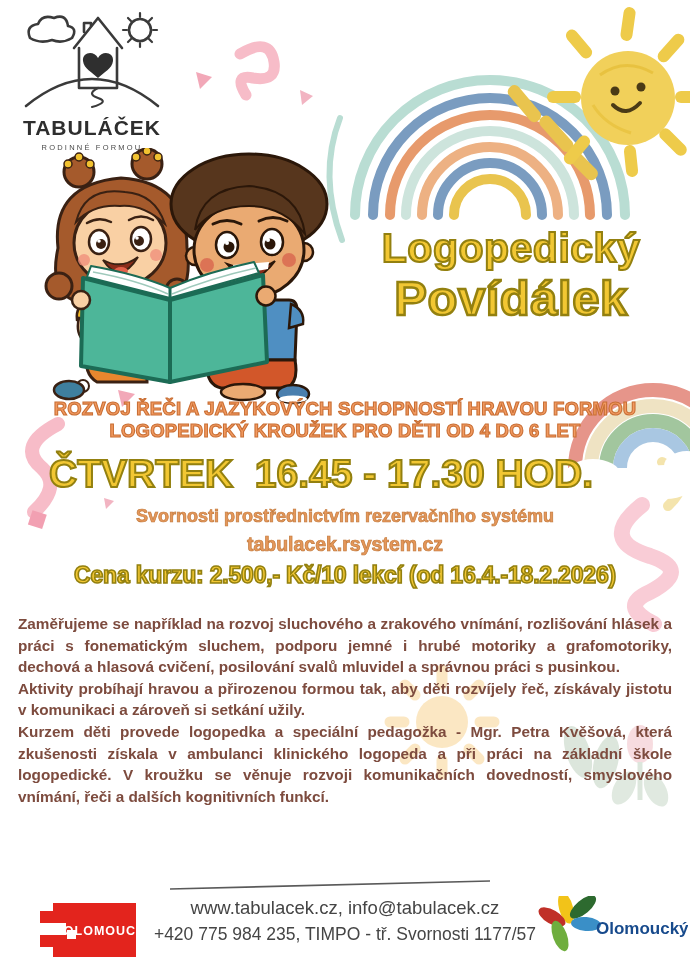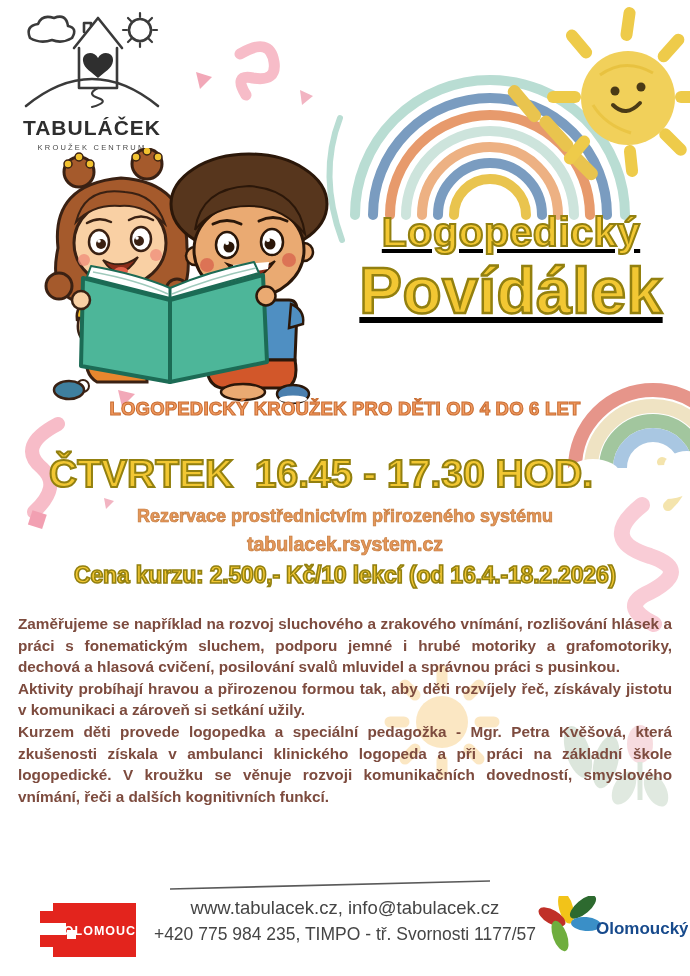--- a/index.html
+++ b/index.html
@@ -6,24 +6,24 @@
   .poster{position:relative;width:690px;height:976px;background:#ffffff;overflow:hidden;
           font-family:"Liberation Sans",sans-serif;}
   .abs{position:absolute;}
 
   
   .brand-block{left:14px;top:10px;width:156px;text-align:center;}
   .brand-title{font-size:21px;font-weight:bold;color:#2e2e2e;letter-spacing:1px;margin-top:2px;}
   .brand-sub{font-size:7.5px;color:#4a4a4a;letter-spacing:2.2px;margin-top:3px;}
 
   
-  .title-wrap{left:335px;top:208px;width:352px;text-align:center;text-decoration:underline;}
+  .title-wrap{left:335px;top:224px;width:352px;text-align:center;}
   .title-line{font-weight:bold;color:#f2c733;-webkit-text-stroke:2px #93800f;letter-spacing:0.5px;line-height:1.18;}
   .title-1,.title-2{font-size:41px;}
-  .title-3{font-size:64px;-webkit-text-stroke:2.5px #93800f;line-height:1.1;}
+  .title-3{font-size:49px;-webkit-text-stroke:2.5px #93800f;line-height:1.1;}
 
   .sub-orange{left:0;top:398px;width:690px;text-align:center;font-weight:bold;
               font-size:18.5px;line-height:22px;color:#f29a60;-webkit-text-stroke:1.1px #c96f35;letter-spacing:0.2px;}
   .time-line{left:0;top:452px;width:642px;text-align:center;font-weight:bold;font-size:39px;
              color:#f2c733;-webkit-text-stroke:2px #93800f;white-space:pre;}
   .resv-line{left:0;top:506px;width:690px;text-align:center;font-weight:bold;font-size:18px;
              color:#e5975a;-webkit-text-stroke:0.7px #c27a3d;}
   .resv-url{left:0;top:533px;width:690px;text-align:center;font-weight:bold;font-size:19.5px;
             color:#e5975a;-webkit-text-stroke:0.7px #c27a3d;}
   .price-line{left:0;top:562px;width:690px;text-align:center;font-weight:bold;font-size:23px;
@@ -147,21 +147,21 @@
         </g>
         <path d="M52,38 L76,8 L100,38"></path>
         <path d="M62,22 L62,13 L69,13 L69,16"></path>
         <path d="M57,38 L57,78 L95,78 L95,38"></path>
         <path d="M4,96 Q70,42 136,96"></path>
         <path d="M76,78 Q64,84 76,88 Q88,92 70,97" stroke-width="2.2"></path>
       </g>
       <path d="M76,48 C72,40 60,42 61,51 C62,59 70,62 76,68 C82,62 90,59 91,51 C92,42 80,40 76,48 Z" fill="#2f2f2f"></path>
     </svg>
     <div class="brand-title">TABULÁČEK</div>
-    <div class="brand-sub">KROUŽEK CENTRUM</div>
+    <div class="brand-sub">RODINNÉ FORMOU</div>
   </div>
 
   <svg class="abs" style="left:25px;top:148px;" width="318" height="258" viewBox="0 0 318 258">
 
     <g>
       <circle cx="54" cy="24" r="15" fill="#a55a2c" stroke="#3a2113" stroke-width="3"></circle>
       <circle cx="122" cy="16" r="15" fill="#a55a2c" stroke="#3a2113" stroke-width="3"></circle>
       <g fill="#f2c230" stroke="#3a2113" stroke-width="1.5">
         <circle cx="43" cy="16" r="4"></circle>
           <circle cx="54" cy="9" r="4"></circle>
@@ -234,25 +234,26 @@
       <circle cx="241" cy="148" r="9.5" fill="#eaaa72" stroke="#2b1709" stroke-width="2.5"></circle>
     </g>
   </svg>
 
   <div class="abs title-wrap">
     <div class="title-line title-1">Logopedický</div>
     <div class="title-line title-3">Povídálek</div>
   </div>
 
   <div class="abs sub-orange">
+    <div>ROZVOJ ŘEČI A JAZYKOVÝCH SCHOPNOSTÍ HRAVOU FORMOU</div>
     <div>LOGOPEDICKÝ KROUŽEK PRO DĚTI OD 4 DO 6 LET</div>
   </div>
 
   <div class="abs time-line">ČTVRTEK  16.45 - 17.30 HOD.</div>
-  <div class="abs resv-line">Rezervace prostřednictvím přirozeného systému</div>
+  <div class="abs resv-line">Svornosti prostřednictvím rezervačního systému</div>
   <div class="abs resv-url">tabulacek.rsystem.cz</div>
   <div class="abs price-line">Cena kurzu: 2.500,- Kč/10 lekcí (od 16.4.-18.2.2026)</div>
 
   <div class="abs copy">
     <p>Zaměřujeme se například na rozvoj sluchového a zrakového vnímání, rozlišování hlásek a práci s fonematickým sluchem, podporu jemné i hrubé motoriky a grafomotoriky, dechová a hlasová cvičení, posilování svalů mluvidel a správnou práci s pusinkou.</p>
     <p>Aktivity probíhají hravou a přirozenou formou tak, aby děti rozvíjely řeč, získávaly jistotu v komunikaci a zároveň si setkání užily.</p>
     <p>Kurzem děti provede logopedka a speciální pedagožka - Mgr. Petra Kvěšová, která zkušenosti získala v ambulanci klinického logopeda a při práci na základní škole logopedické. V kroužku se věnuje rozvoji komunikačních dovedností, smyslového vnímání, řeči a dalších kognitivních funkcí.</p>
   </div>
 
   <svg class="abs" style="left:40px;top:903px;" width="96" height="54" viewBox="0 0 96 54">

